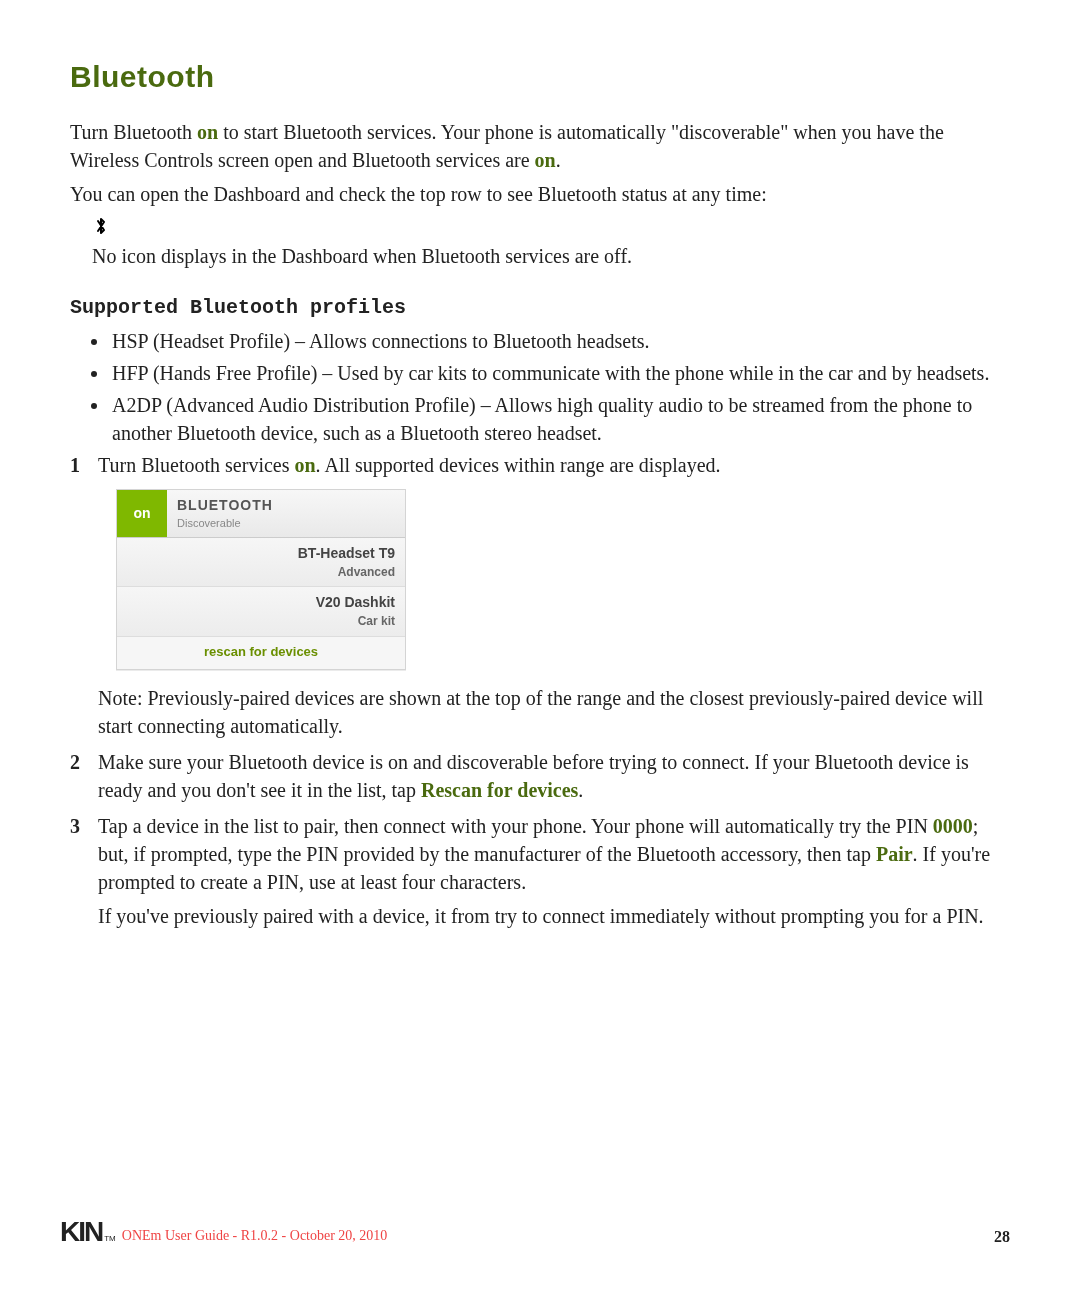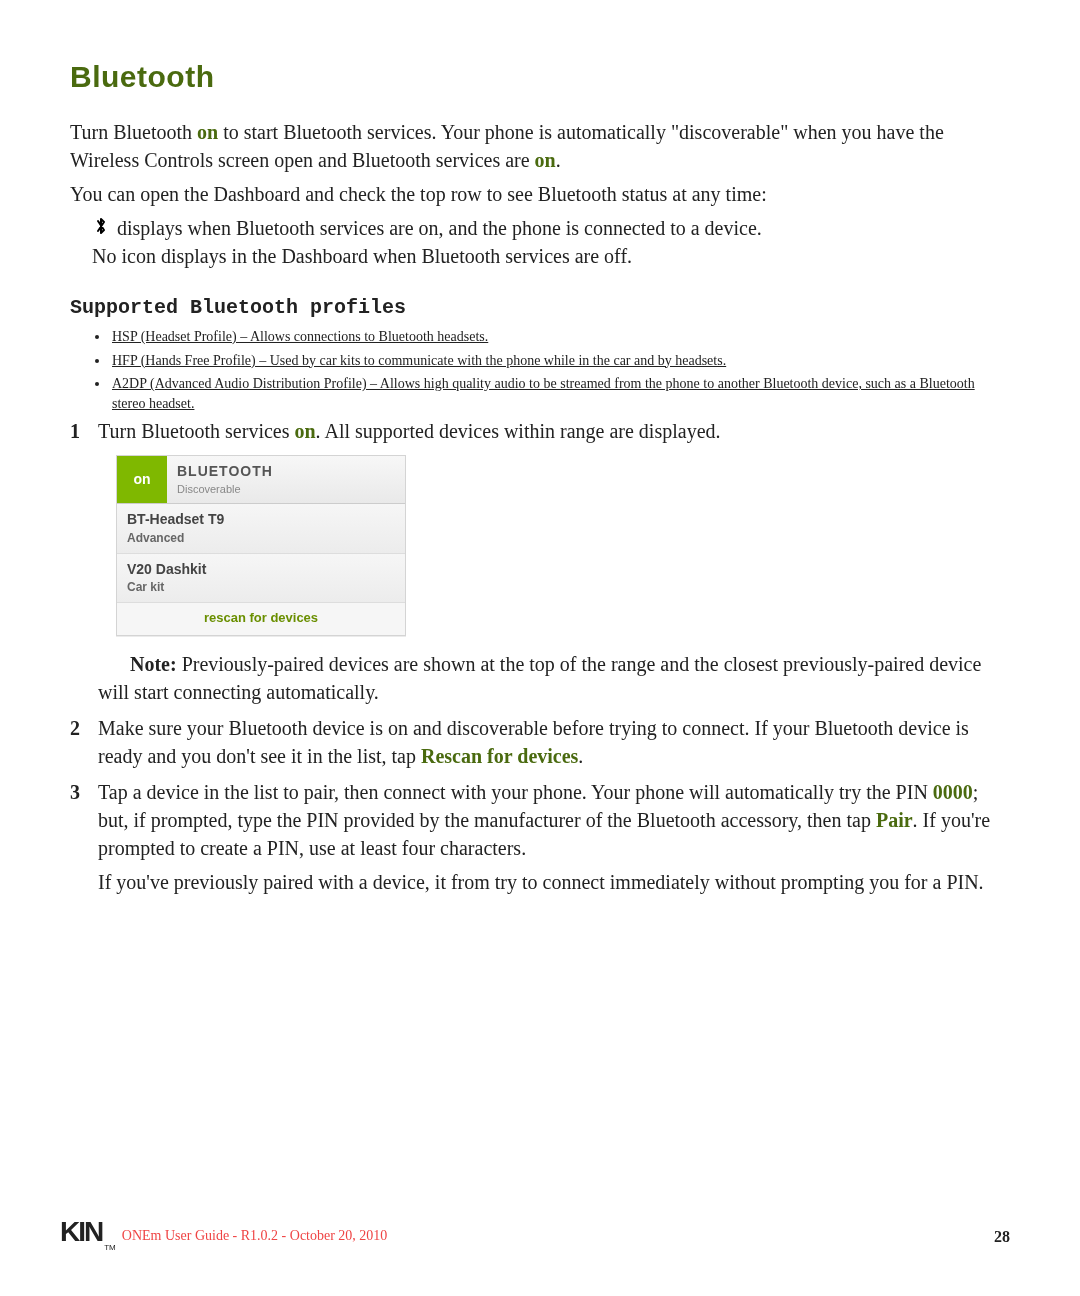--- a/index.html
+++ b/index.html
@@ -49,25 +49,24 @@
     width: 18px;
     text-align: center;
     margin-right: 2px;
   }
   ul.bullets {
     list-style: disc;
     padding-left: 40px;
     margin: 4px 0 0 0;
   }
   ul.bullets li {
-    font-size: 14px;
+    font-size: 20px;
     line-height: 1.4;
     margin-bottom: 4px;
     padding-left: 2px;
-    text-decoration: underline;
   }
   ol.steps {
     list-style: none;
     padding: 0;
     margin: 4px 0 0 0;
     counter-reset: step;
   }
   ol.steps > li {
     font-size: 20px;
     line-height: 1.4;
@@ -79,21 +78,21 @@
     counter-increment: step;
     content: counter(step);
     position: absolute;
     left: 0;
     top: 0;
     font-weight: bold;
   }
   .step-sub {
     margin-top: 6px;
   }
-  .note-lead { font-weight: bold; margin-left: 32px; }
+  .note-lead { font-weight: normal; }
 
   
   .devbox {
     width: 288px;
     margin: 10px 0 14px 18px;
     border: 1px solid #d4d4d4;
     font-family: Arial, Helvetica, sans-serif;
     box-shadow: 0 1px 0 rgba(0,0,0,0.08);
     background: #fff;
   }
@@ -124,20 +123,21 @@
     color: #555;
   }
   .devbox-sub {
     font-size: 11px;
     color: #888;
   }
   .devbox-item {
     padding: 6px 10px;
     border-bottom: 1px solid #ddd;
     background: linear-gradient(#f6f6f6, #ececec);
+    text-align: right;
   }
   .devbox-item-name {
     font-size: 14px;
     font-weight: bold;
     color: #444;
   }
   .devbox-item-type {
     font-size: 12px;
     color: #666;
     font-weight: bold;
@@ -173,21 +173,21 @@
     letter-spacing: -2px;
     color: #222;
     line-height: 1;
     position: relative;
   }
   .kin-logo .tm {
     font-size: 8px;
     font-weight: normal;
     letter-spacing: 0;
     position: relative;
-    top: 9px;
+    top: 0;
     left: 2px;
   }
   .footer-text {
     font-size: 14px;
     color: #ef4444;
     padding-bottom: 2px;
   }
   .page-number {
     font-size: 16px;
     font-weight: bold;
@@ -203,21 +203,21 @@
     <span>Turn Bluetooth </span><span class="accent">on</span><span> to start Bluetooth services. Your phone is automatically "discoverable" when you have the Wireless Controls screen open and Bluetooth services are </span><span class="accent">on</span><span>.</span>
   </p>
   <p>You can open the Dashboard and check the top row to see Bluetooth status at any time:</p>
 
   <div class="status-block">
     <span class="status-line">
       <span class="bt-glyph">
         <svg width="12" height="18" viewBox="0 0 12 18">
             <path d="M3 4 L9 13 L6 16 L6 2 L9 5 L3 14" fill="none" stroke="#000" stroke-width="2" stroke-linejoin="round" stroke-linecap="round"></path>
           </svg>
-      </span><span> displays when Bluetooth services are on, and the phone is connected to a device.</span>
+      </span>
     </span>
     <span class="status-line">No icon displays in the Dashboard when Bluetooth services are off.</span>
   </div>
 
   <div class="section-title">Supported Bluetooth profiles</div>
   <ul class="bullets">
     <li>HSP (Headset Profile) – Allows connections to Bluetooth headsets.</li>
     <li>HFP (Hands Free Profile) – Used by car kits to communicate with the phone while in the car and by headsets.</li>
     <li>A2DP (Advanced Audio Distribution Profile) – Allows high quality audio to be streamed from the phone to another Bluetooth device, such as a Bluetooth stereo headset.</li>
   </ul>

